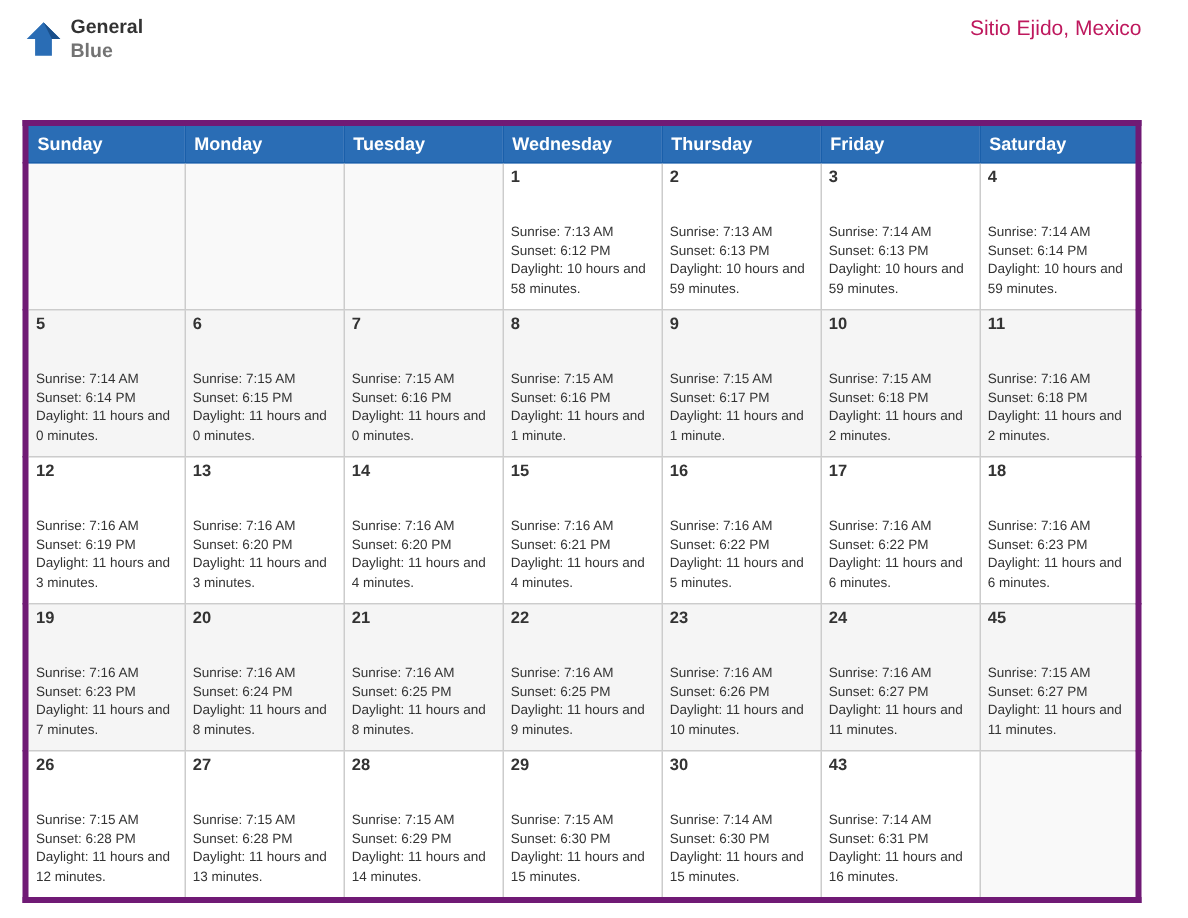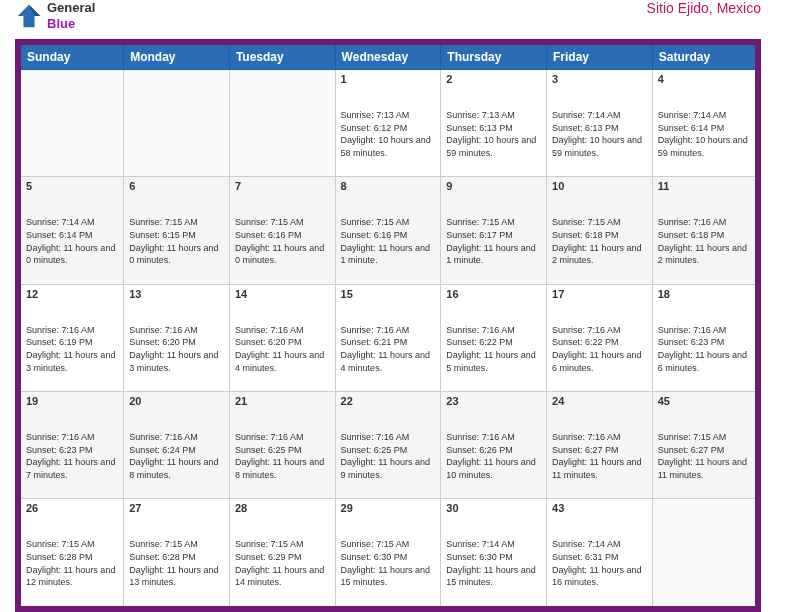--- a/index.html
+++ b/index.html
@@ -6,64 +6,65 @@
     body {
       font-family: Arial, sans-serif;
       background: #fff;
       width: 792px;
       height: 612px;
       overflow: hidden;
     }
     .page {
       width: 776px;
       height: 612px;
-      padding: 0 15px;
+      padding: 10px 15px;
       display: flex;
       flex-direction: column;
+      gap: 31px;
     }
     .header {
       display: flex;
       justify-content: space-between;
       align-items: flex-start;
       margin-bottom: 8px;
     }
     .logo {
       display: flex;
       align-items: center;
       gap: 4px;
     }
     .logo-text {
       display: flex;
       flex-direction: column;
       font-size: 13px;
       font-weight: bold;
       line-height: 1.2;
     }
     .logo-general { color: #333; }
-    .logo-blue { color: #a21caf; }
+    .logo-blue { color: #737373; }
     .logo-icon {
       width: 28px;
       height: 28px;
     }
     .title-block {
       text-align: right;
     }
     .month-title {
       font-size: 32px;
       font-weight: bold;
       color: #333;
       line-height: 1.1;
     }
     .subtitle {
       font-size: 14px;
       color: #be185d;
     }
     .calendar {
       flex: 1;
-      border: 6px solid #701a75;
+      border: 4px solid #701a75;
       border-collapse: collapse;
       width: 100%;
       table-layout: fixed;
     }
     .calendar th {
       background-color: #2a6db5;
       color: #fff;
       text-align: left;
       padding: 5px 6px;
       font-size: 12px;

